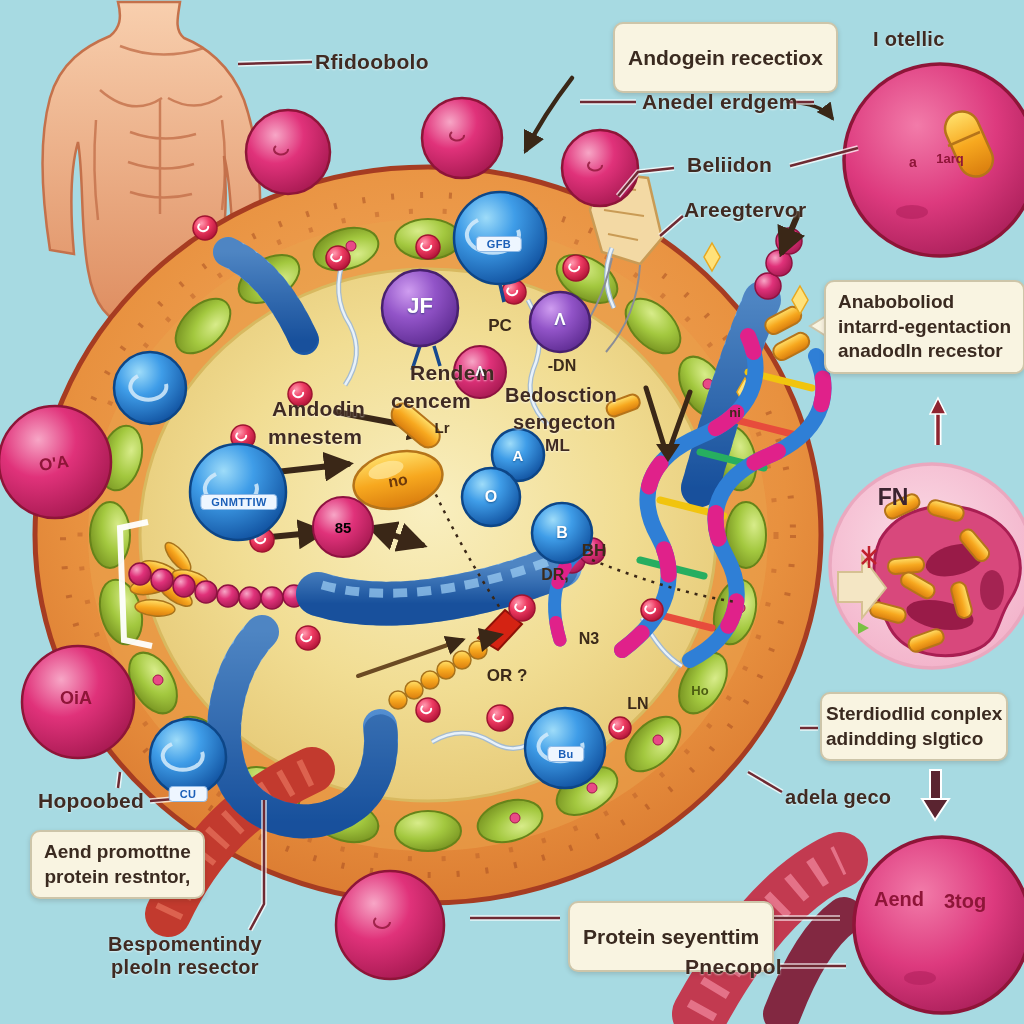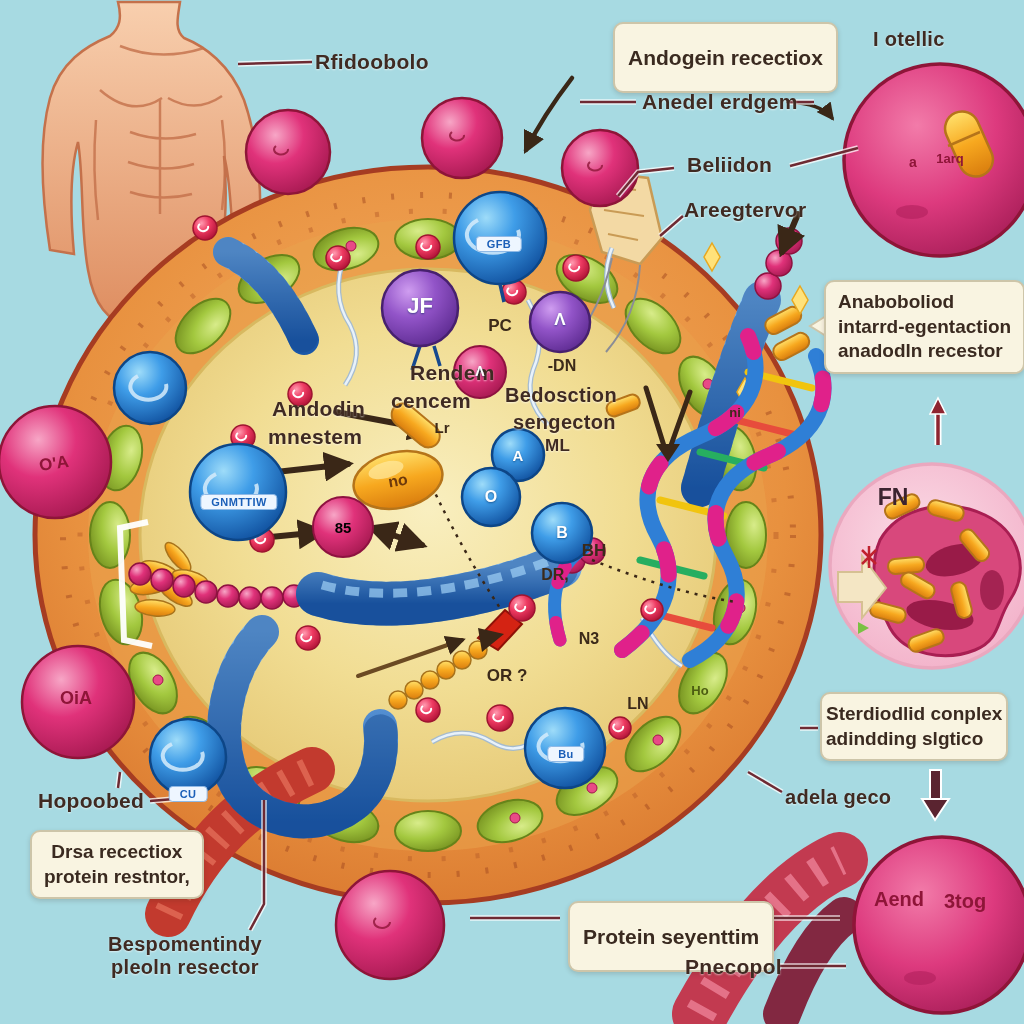--- a/index.html
+++ b/index.html
@@ -495,21 +495,21 @@
 <div class="cbox" style="left:820px;top:692px;font-size:19px;padding:8px 4px;">
   <div>Sterdiodlid conplex</div>
   <div>adindding slgtico</div>
 </div>
 
 <div class="lbl" style="left:785px;top:786px;font-size:20px;">adela geco</div>
 
 <div class="lbl" style="left:38px;top:789px;">Hopoobed</div>
 
 <div class="cbox ctr" style="left:30px;top:830px;font-size:19px;padding:8px 12px;">
-  <div>Drsa recectiox</div>
+  <div>Aend promottne</div>
   <div>protein restntor,</div>
 </div>
 
 <div class="lbl ctr" style="left:100px;top:933px;width:170px;font-size:20px;">
   <div>Bespomentindy</div>
   <div>pleoln resector</div>
 </div>
 
 <div class="cbox" style="left:568px;top:901px;font-size:21px;">Protein seyenttim</div>
 

